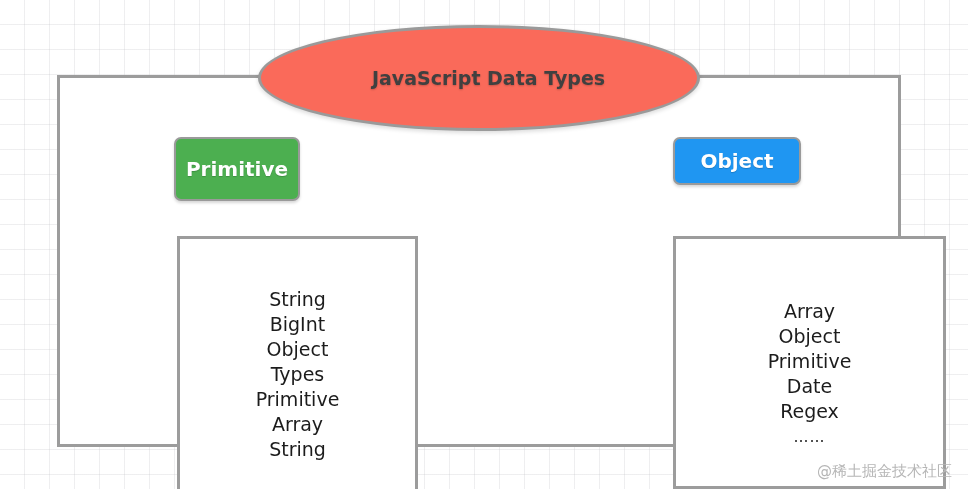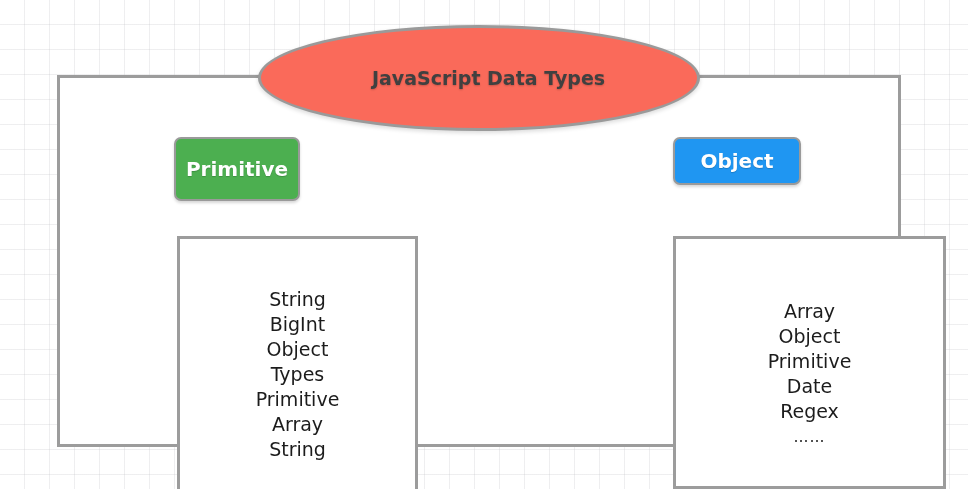--- a/index.html
+++ b/index.html
@@ -184,14 +184,15 @@
   </div>
 
   <div class="label-chip chip-object">
     <span>Object</span>
   </div>
 
   <div class="title-ellipse">
     <span class="title-text">JavaScript Data Types</span>
   </div>
 
+  <div class="watermark">@稀土掘金技术社区</div>
 
 </div>
 
 </body></html>

